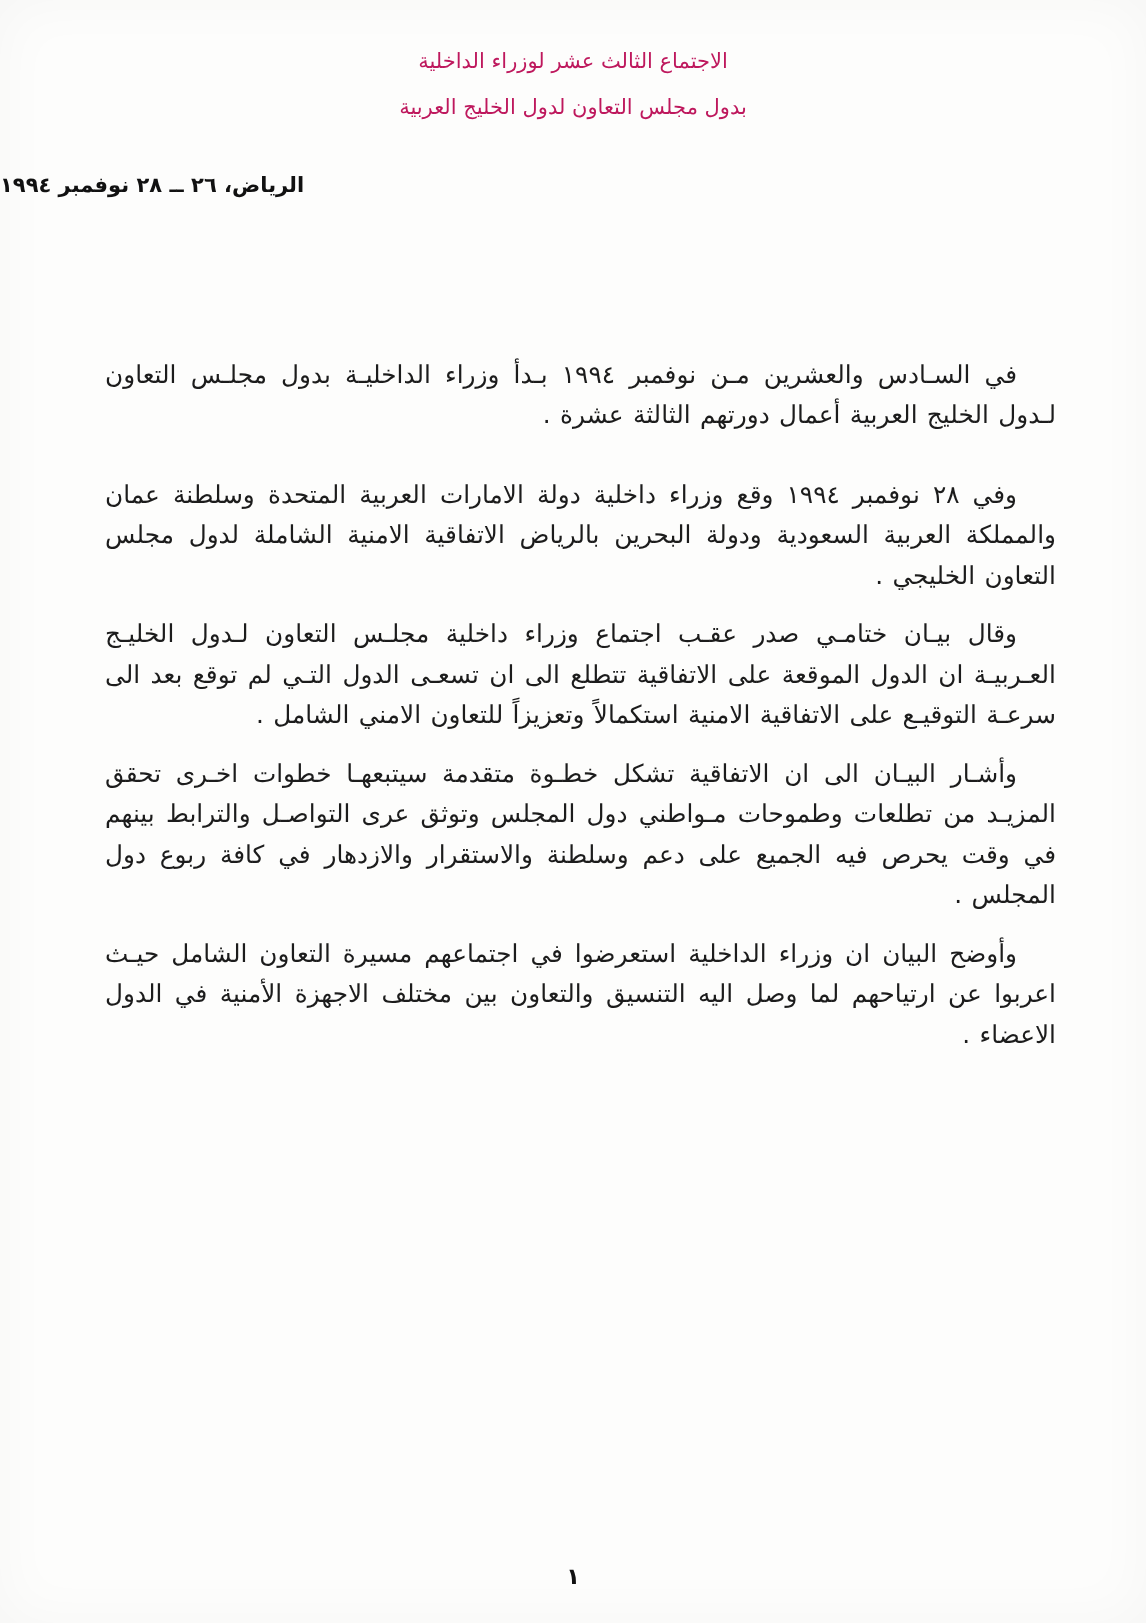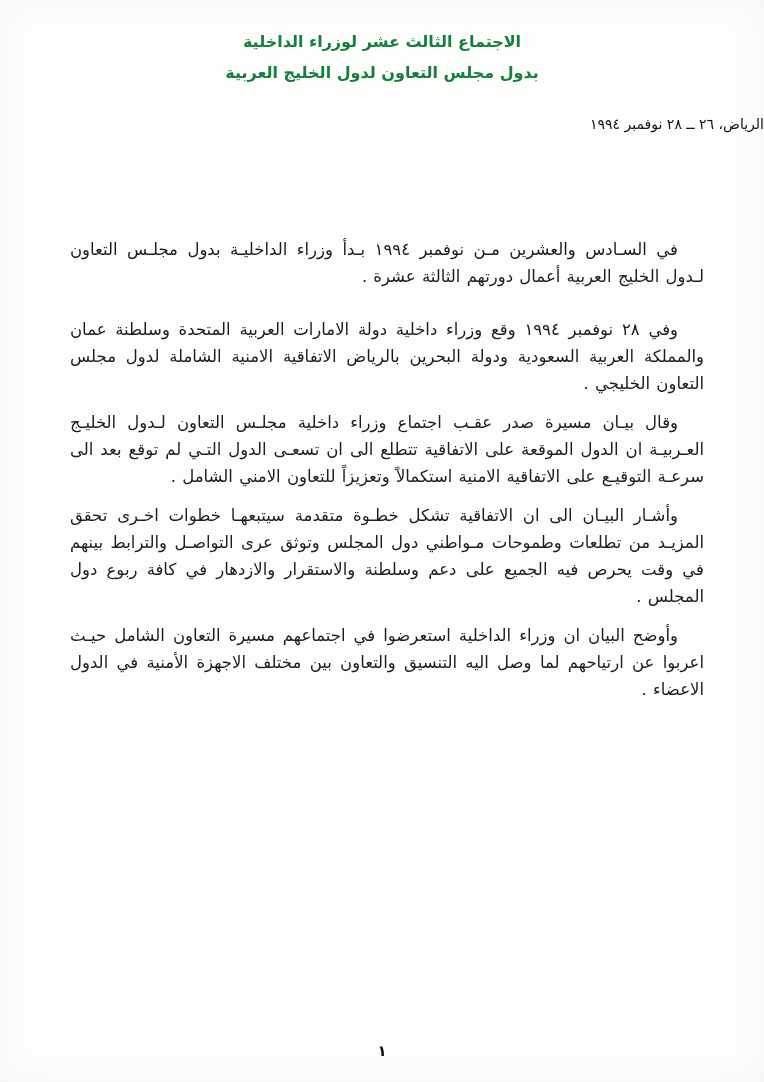--- a/index.html
+++ b/index.html
@@ -19,30 +19,30 @@
     width: 764px;
     height: 1082px;
     background: #fdfdfc;
     direction: rtl;
   }
   .header {
     padding-top: 26px;
     text-align: center;
   }
   .title-line {
-    font-weight: bold;
-    font-size: 16px;
+    font-weight: normal;
+    font-size: 14px;
     line-height: 31px;
     letter-spacing: 0.5px;
-    color: #15803d;
+    color: #be185d;
   }
   .date-line {
     margin-top: 28px;
-    text-align: right;
-    font-weight: normal;
+    text-align: left;
+    font-weight: bold;
     font-size: 14px;
     color: #111;
     letter-spacing: 0.5px;
   }
   .body-text {
     margin: 104px 60px 0 58px;
     font-size: 16.5px;
     text-align: justify;
     color: #1c1c1c;
   }
@@ -80,21 +80,21 @@
 
   <div class="header">
     <div class="title-line">الاجتماع الثالث عشر لوزراء الداخلية</div>
     <div class="title-line">بدول مجلس التعاون لدول الخليج العربية</div>
     <div class="date-line">الرياض، ٢٦ ــ ٢٨ نوفمبر ١٩٩٤</div>
   </div>
 
   <div class="body-text">
     <p class="para big-gap">في السـادس والعشرين مـن نوفمبر ١٩٩٤ بـدأ وزراء الداخليـة بدول مجلـس التعاون لـدول الخليج العربية أعمال دورتهم الثالثة عشرة .</p>
     <p class="para">وفي ٢٨ نوفمبر ١٩٩٤ وقع وزراء داخلية دولة الامارات العربية المتحدة وسلطنة عمان والمملكة العربية السعودية ودولة البحرين بالرياض الاتفاقية الامنية الشاملة لدول مجلس التعاون الخليجي .</p>
-    <p class="para">وقال بيـان مسيرة صدر عقـب اجتماع وزراء داخلية مجلـس التعاون لـدول الخليـج العـربيـة ان الدول الموقعة على الاتفاقية تتطلع الى ان تسعـى الدول التـي لم توقع بعد الى سرعـة التوقيـع على الاتفاقية الامنية استكمالاً وتعزيزاً للتعاون الامني الشامل .</p>
+    <p class="para">وقال بيـان ختامـي صدر عقـب اجتماع وزراء داخلية مجلـس التعاون لـدول الخليـج العـربيـة ان الدول الموقعة على الاتفاقية تتطلع الى ان تسعـى الدول التـي لم توقع بعد الى سرعـة التوقيـع على الاتفاقية الامنية استكمالاً وتعزيزاً للتعاون الامني الشامل .</p>
     <p class="para">وأشـار البيـان الى ان الاتفاقية تشكل خطـوة متقدمة سيتبعهـا خطوات اخـرى تحقق المزيـد من تطلعات وطموحات مـواطني دول المجلس وتوثق عرى التواصـل والترابط بينهم في وقت يحرص فيه الجميع على دعم وسلطنة والاستقرار والازدهار في كافة ربوع دول المجلس .</p>
     <p class="para">وأوضح البيان ان وزراء الداخلية استعرضوا في اجتماعهم مسيرة التعاون الشامل حيـث اعربوا عن ارتياحهم لما وصل اليه التنسيق والتعاون بين مختلف الاجهزة الأمنية في الدول الاعضاء .</p>
   </div>
 
   <div class="page-number">١</div>
 
   <div class="scan-edge"></div>
 </div>
 
 </body></html>

